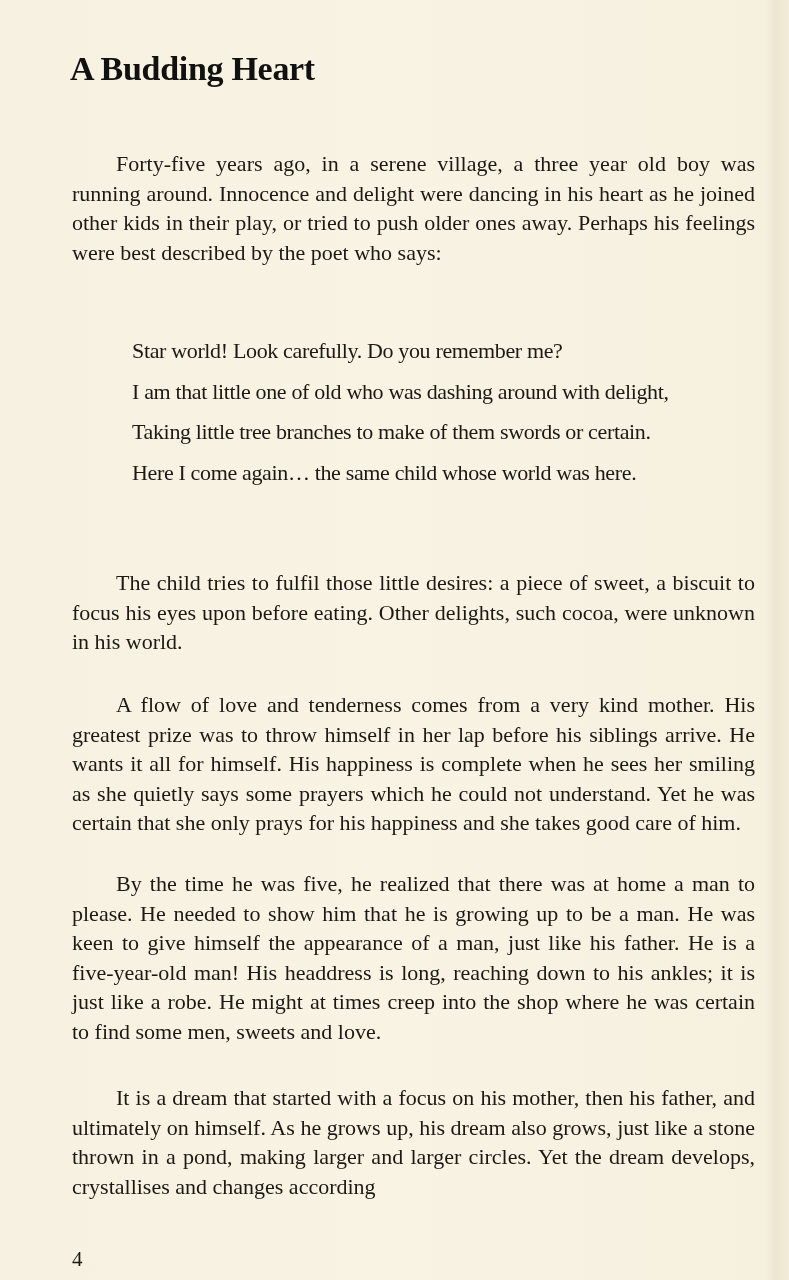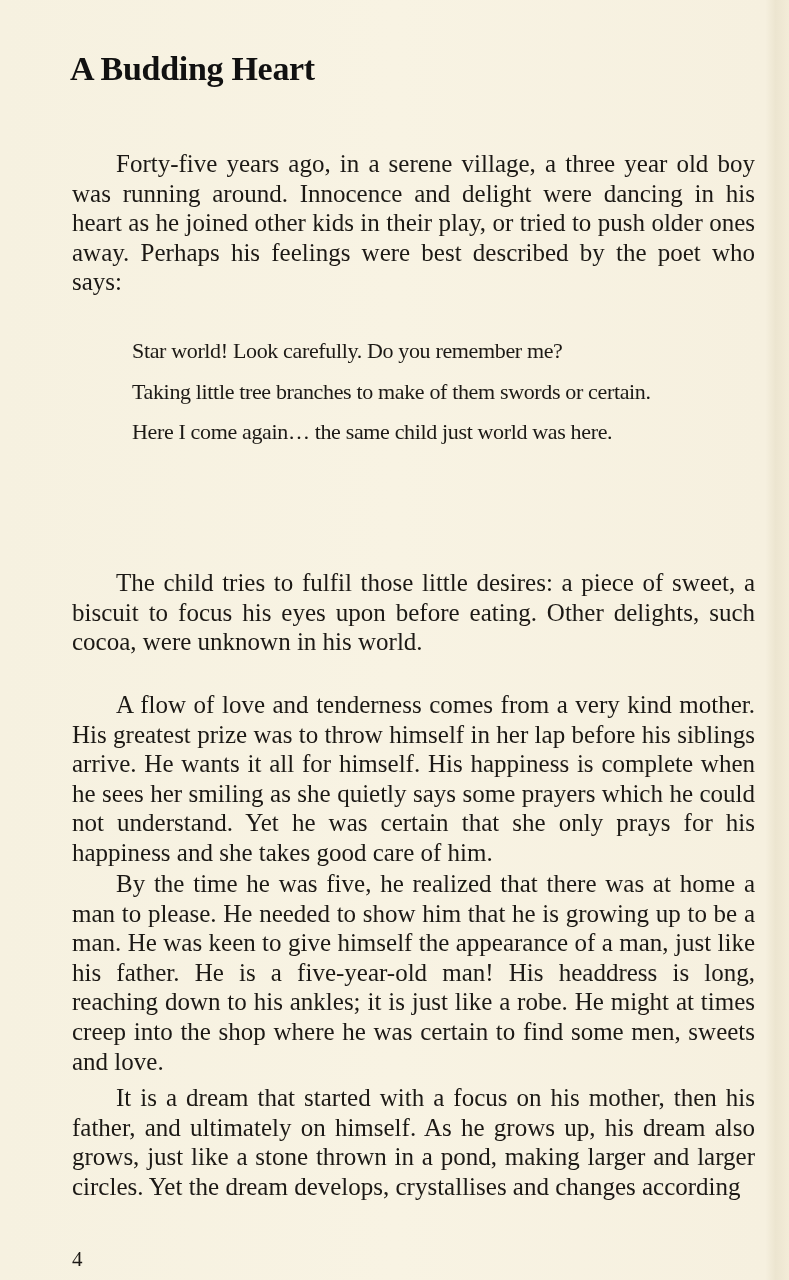--- a/index.html
+++ b/index.html
@@ -30,21 +30,21 @@
       font-weight: bold;
       letter-spacing: -0.3px;
       color: #111;
       line-height: 1;
     }
     .prose {
       position: absolute;
       left: 72px;
       width: 683px;
       margin: 0;
-      font-size: 25px;
+      font-size: 22px;
       line-height: 29.6px;
       text-align: justify;
       text-indent: 44px;
       color: #1c1915;
     }
     .poem {
       position: absolute;
       left: 132px;
       top: 340px;
       width: 630px;
@@ -73,22 +73,23 @@
 <body>
 
 <div class="page">
 
   <h1 class="title">A Budding Heart</h1>
 
   <p class="prose" style="top:149px;">Forty-five years ago, in a serene village, a three year old boy was running around. Innocence and delight were dancing in his heart as he joined other kids in their play, or tried to push older ones away. Perhaps his feelings were best described by the poet who says:</p>
 
   <ul class="poem">
     <li>Star world! Look carefully. Do you remember me?</li>
+    <li>I am that little one of old who was dashing around with delight,</li>
     <li>Taking little tree branches to make of them swords or certain.</li>
-    <li>Here I come again… the same child just world was here.</li>
+    <li>Here I come again… the same child whose world was here.</li>
   </ul>
 
   <p class="prose" style="top:568px;">The child tries to fulfil those little desires: a piece of sweet, a biscuit to focus his eyes upon before eating. Other delights, such cocoa, were unknown in his world.</p>
 
   <p class="prose" style="top:690px;">A flow of love and tenderness comes from a very kind mother. His greatest prize was to throw himself in her lap before his siblings arrive. He wants it all for himself. His happiness is complete when he sees her smiling as she quietly says some prayers which he could not understand. Yet he was certain that she only prays for his happiness and she takes good care of him.</p>
 
   <p class="prose" style="top:869px;">By the time he was five, he realized that there was at home a man to please. He needed to show him that he is growing up to be a man. He was keen to give himself the appearance of a man, just like his father. He is a five-year-old man! His headdress is long, reaching down to his ankles; it is just like a robe. He might at times creep into the shop where he was certain to find some men, sweets and love.</p>
 
   <p class="prose" style="top:1083px;font-family:Liberation Serif, serif;">It is a dream that started with a focus on his mother, then his father, and ultimately on himself. As he grows up, his dream also grows, just like a stone thrown in a pond, making larger and larger circles. Yet the dream develops, crystallises and changes according</p>
 

